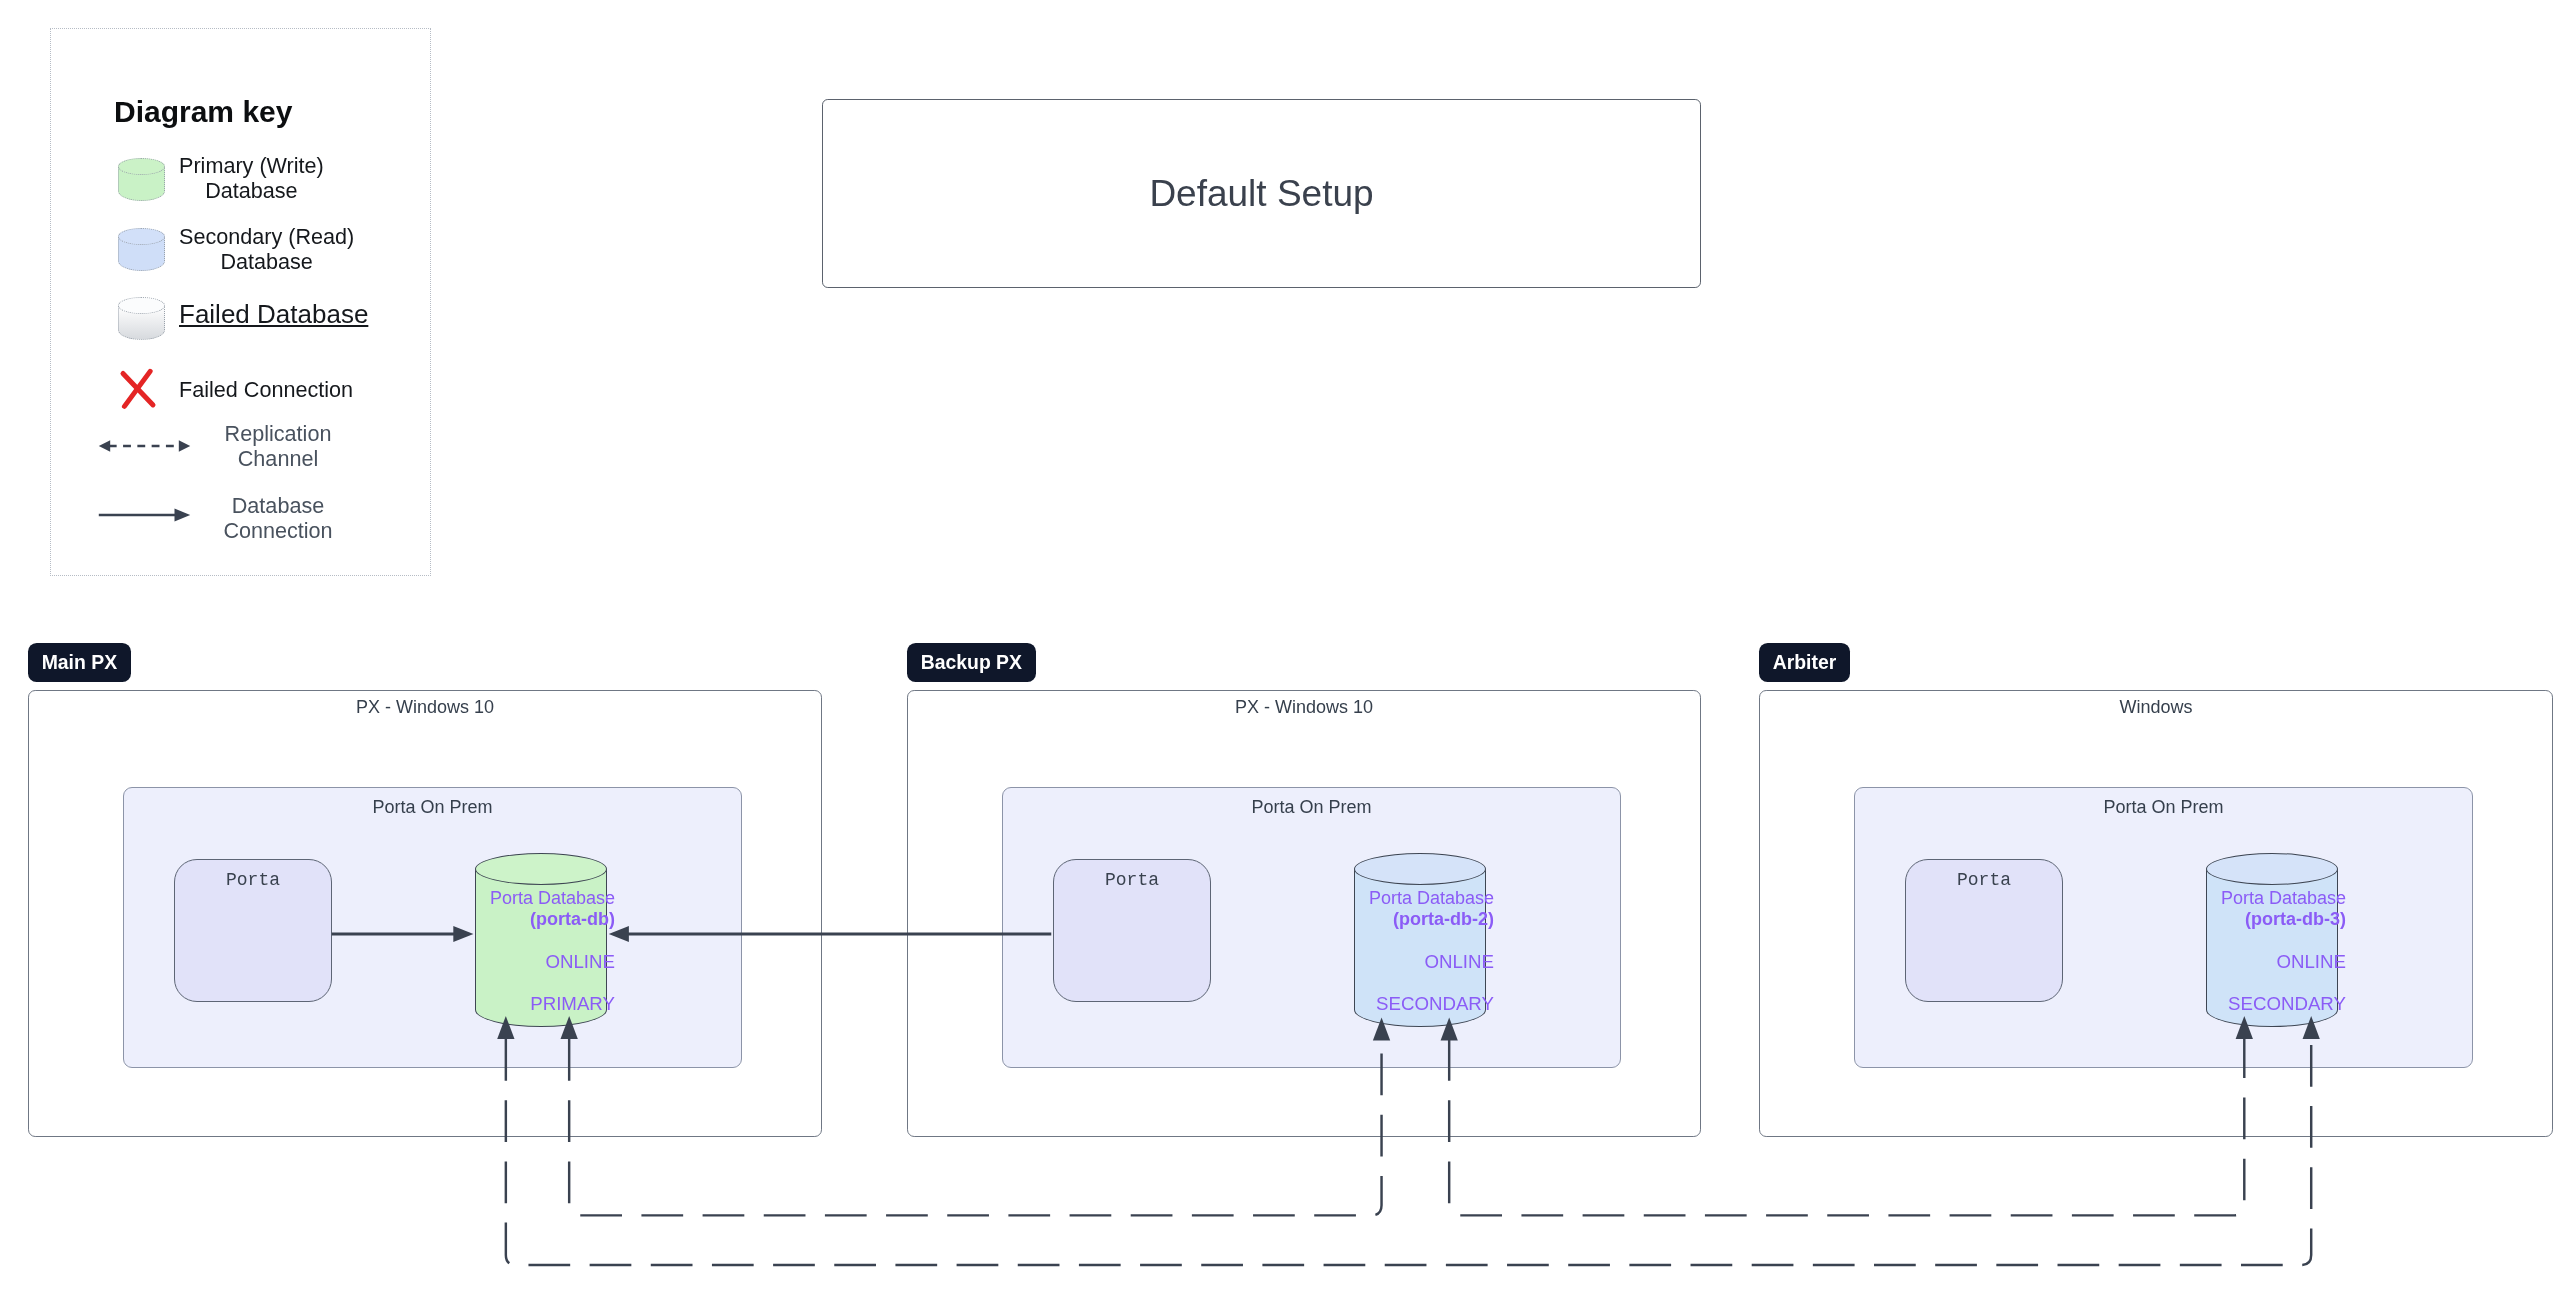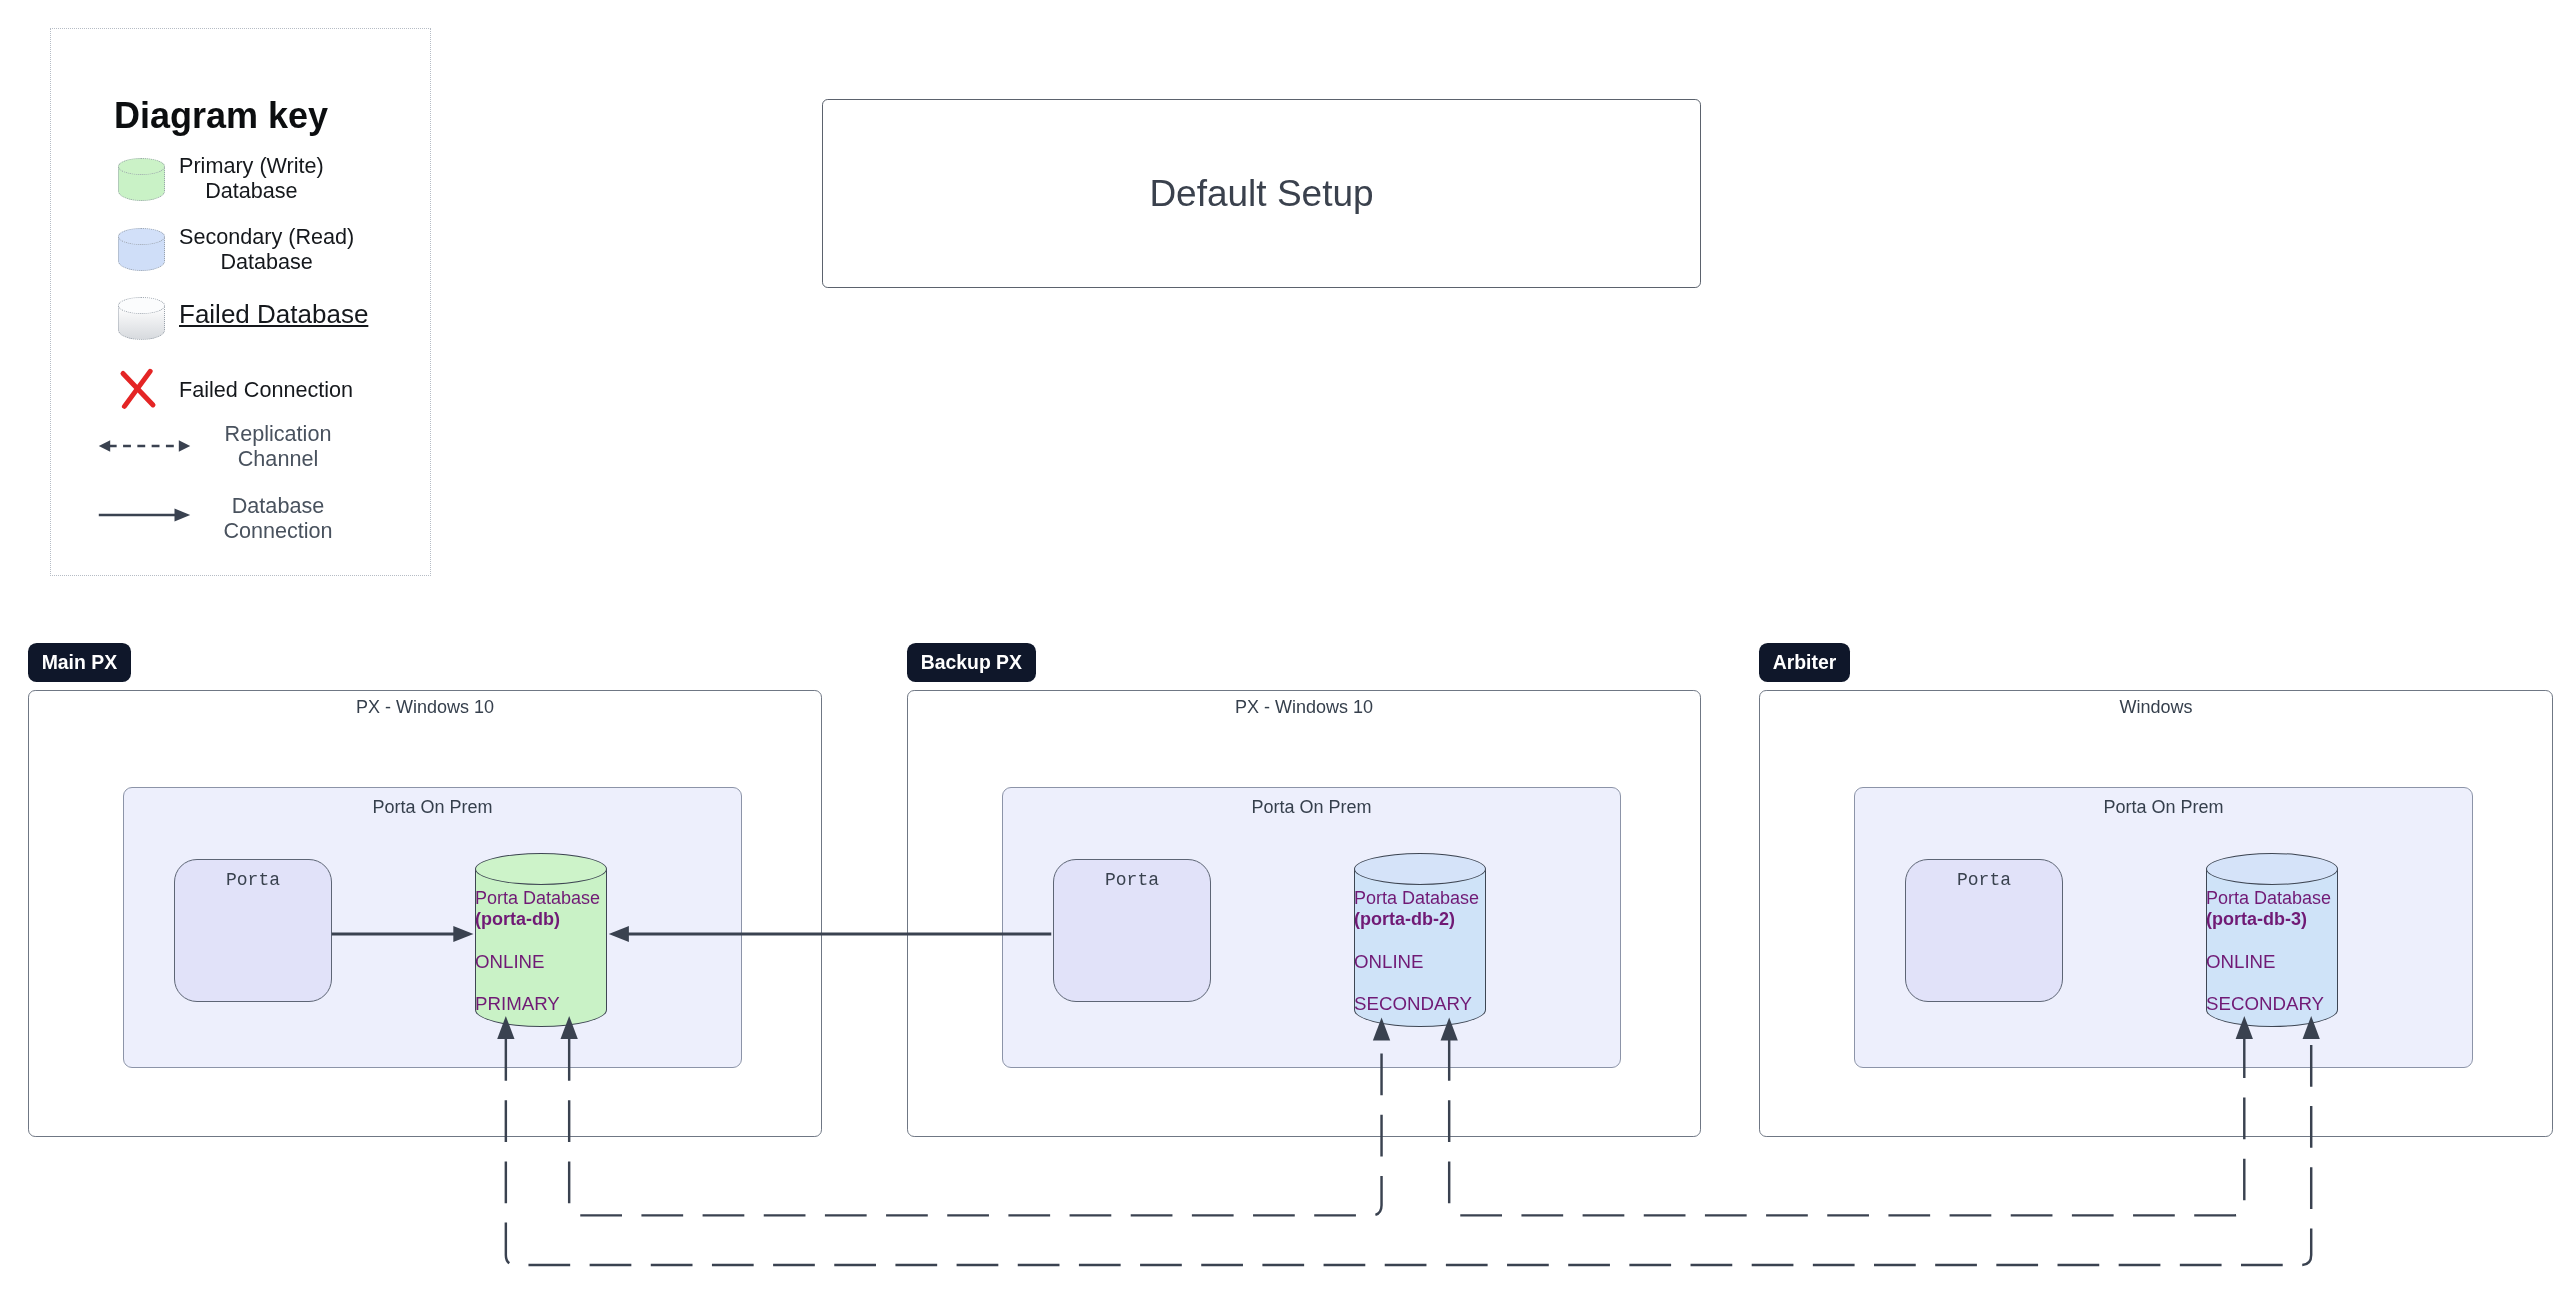--- a/index.html
+++ b/index.html
@@ -4,21 +4,21 @@
 <style>
   html,body{margin:0;padding:0;background:#ffffff;}
   .canvas{
     position:relative;width:2576px;height:1296px;background:#ffffff;overflow:hidden;
     font-family:"Liberation Sans","DejaVu Sans",sans-serif;color:#343e4b;
   }
   .pre{white-space:pre-line;}
 
   
   .key-box{position:absolute;left:50px;top:28px;width:381px;height:548px;background:#ffffff;border:1.4px dotted #b6bcc5;box-sizing:border-box;}
-  .key-title{position:absolute;left:63px;top:66px;font-size:36px;font-weight:bold;color:#0c0e10;}
+  .key-title{position:absolute;left:63px;top:66px;font-size:30px;font-weight:bold;color:#0c0e10;}
   .key-label{position:absolute;left:128px;font-size:21.6px;line-height:25px;color:#15181c;text-align:center;}
   .key-label.big{font-size:26px;}
   .key-label.gray{left:155px;width:144px;text-align:center;color:#49525e;line-height:24.5px;}
   .key-icon{position:absolute;left:67px;}
 
   
   .mini-cyl{position:absolute;width:47px;height:43px;}
   .mini-cyl .mtop{position:absolute;left:0;right:0;top:0;height:17.3px;border-radius:50%;border:1.4px dotted #9aa2ab;box-sizing:border-box;z-index:2;}
   .mini-cyl .mbody{position:absolute;left:0;right:0;top:8.6px;bottom:0;border-left:1.4px dotted #9aa2ab;border-right:1.4px dotted #9aa2ab;border-bottom:1.4px dotted #9aa2ab;box-sizing:border-box;border-bottom-left-radius:50% 10px;border-bottom-right-radius:50% 10px;}
   .mini-cyl.green .mtop{background:#cbf2c7;}  .mini-cyl.green .mbody{background:#c9f2c6;}
@@ -39,21 +39,21 @@
   .app-box{position:absolute;left:50px;top:71px;width:158px;height:143px;background:#e1e2f9;border:1.4px solid #5d6575;border-radius:23px;box-sizing:border-box;font-family:Liberation Mono, monospace;}
   .app-label{position:absolute;left:0;top:10px;width:100%;text-align:center;font-size:18px;color:#39424f;}
   .app-note{position:absolute;left:0;top:47px;width:100%;text-align:center;font-size:17.3px;line-height:22px;color:#39424f;}
 
   
   .cylinder{position:absolute;left:351px;top:65px;width:132px;height:174px;}
   .cylinder .ctop{position:absolute;left:0;right:0;top:0;height:32px;border-radius:50%;border:1.4px solid #3e4653;box-sizing:border-box;z-index:2;}
   .cylinder .cbody{position:absolute;left:0;right:0;top:16px;bottom:0;border-left:1.4px solid #3e4653;border-right:1.4px solid #3e4653;border-bottom:1.4px solid #3e4653;box-sizing:border-box;border-bottom-left-radius:50% 17.3px;border-bottom-right-radius:50% 17.3px;}
   .cylinder.primary .ctop{background:#cdf3c9;}   .cylinder.primary .cbody{background:#c9f2c6;}
   .cylinder.secondary .ctop{background:#d5e3f9;} .cylinder.secondary .cbody{background:#cfe3f8;}
-  .db-text{position:absolute;left:0;width:100%;text-align:left;color:#701a75;z-index:3;}
+  .db-text{position:absolute;left:0;width:100%;text-align:right;color:#8b5cf6;z-index:3;padding-left:8px;}
   .db-name{top:35px;font-size:18px;}
   .db-id{top:56px;font-size:18px;font-weight:bold;}
   .db-status{top:98px;font-size:18.7px;}
   .db-role{top:140px;font-size:18.7px;}
 
   .overlay{position:absolute;left:0;top:0;z-index:6;pointer-events:none;}
 </style>
 </head>
 <body>
 

